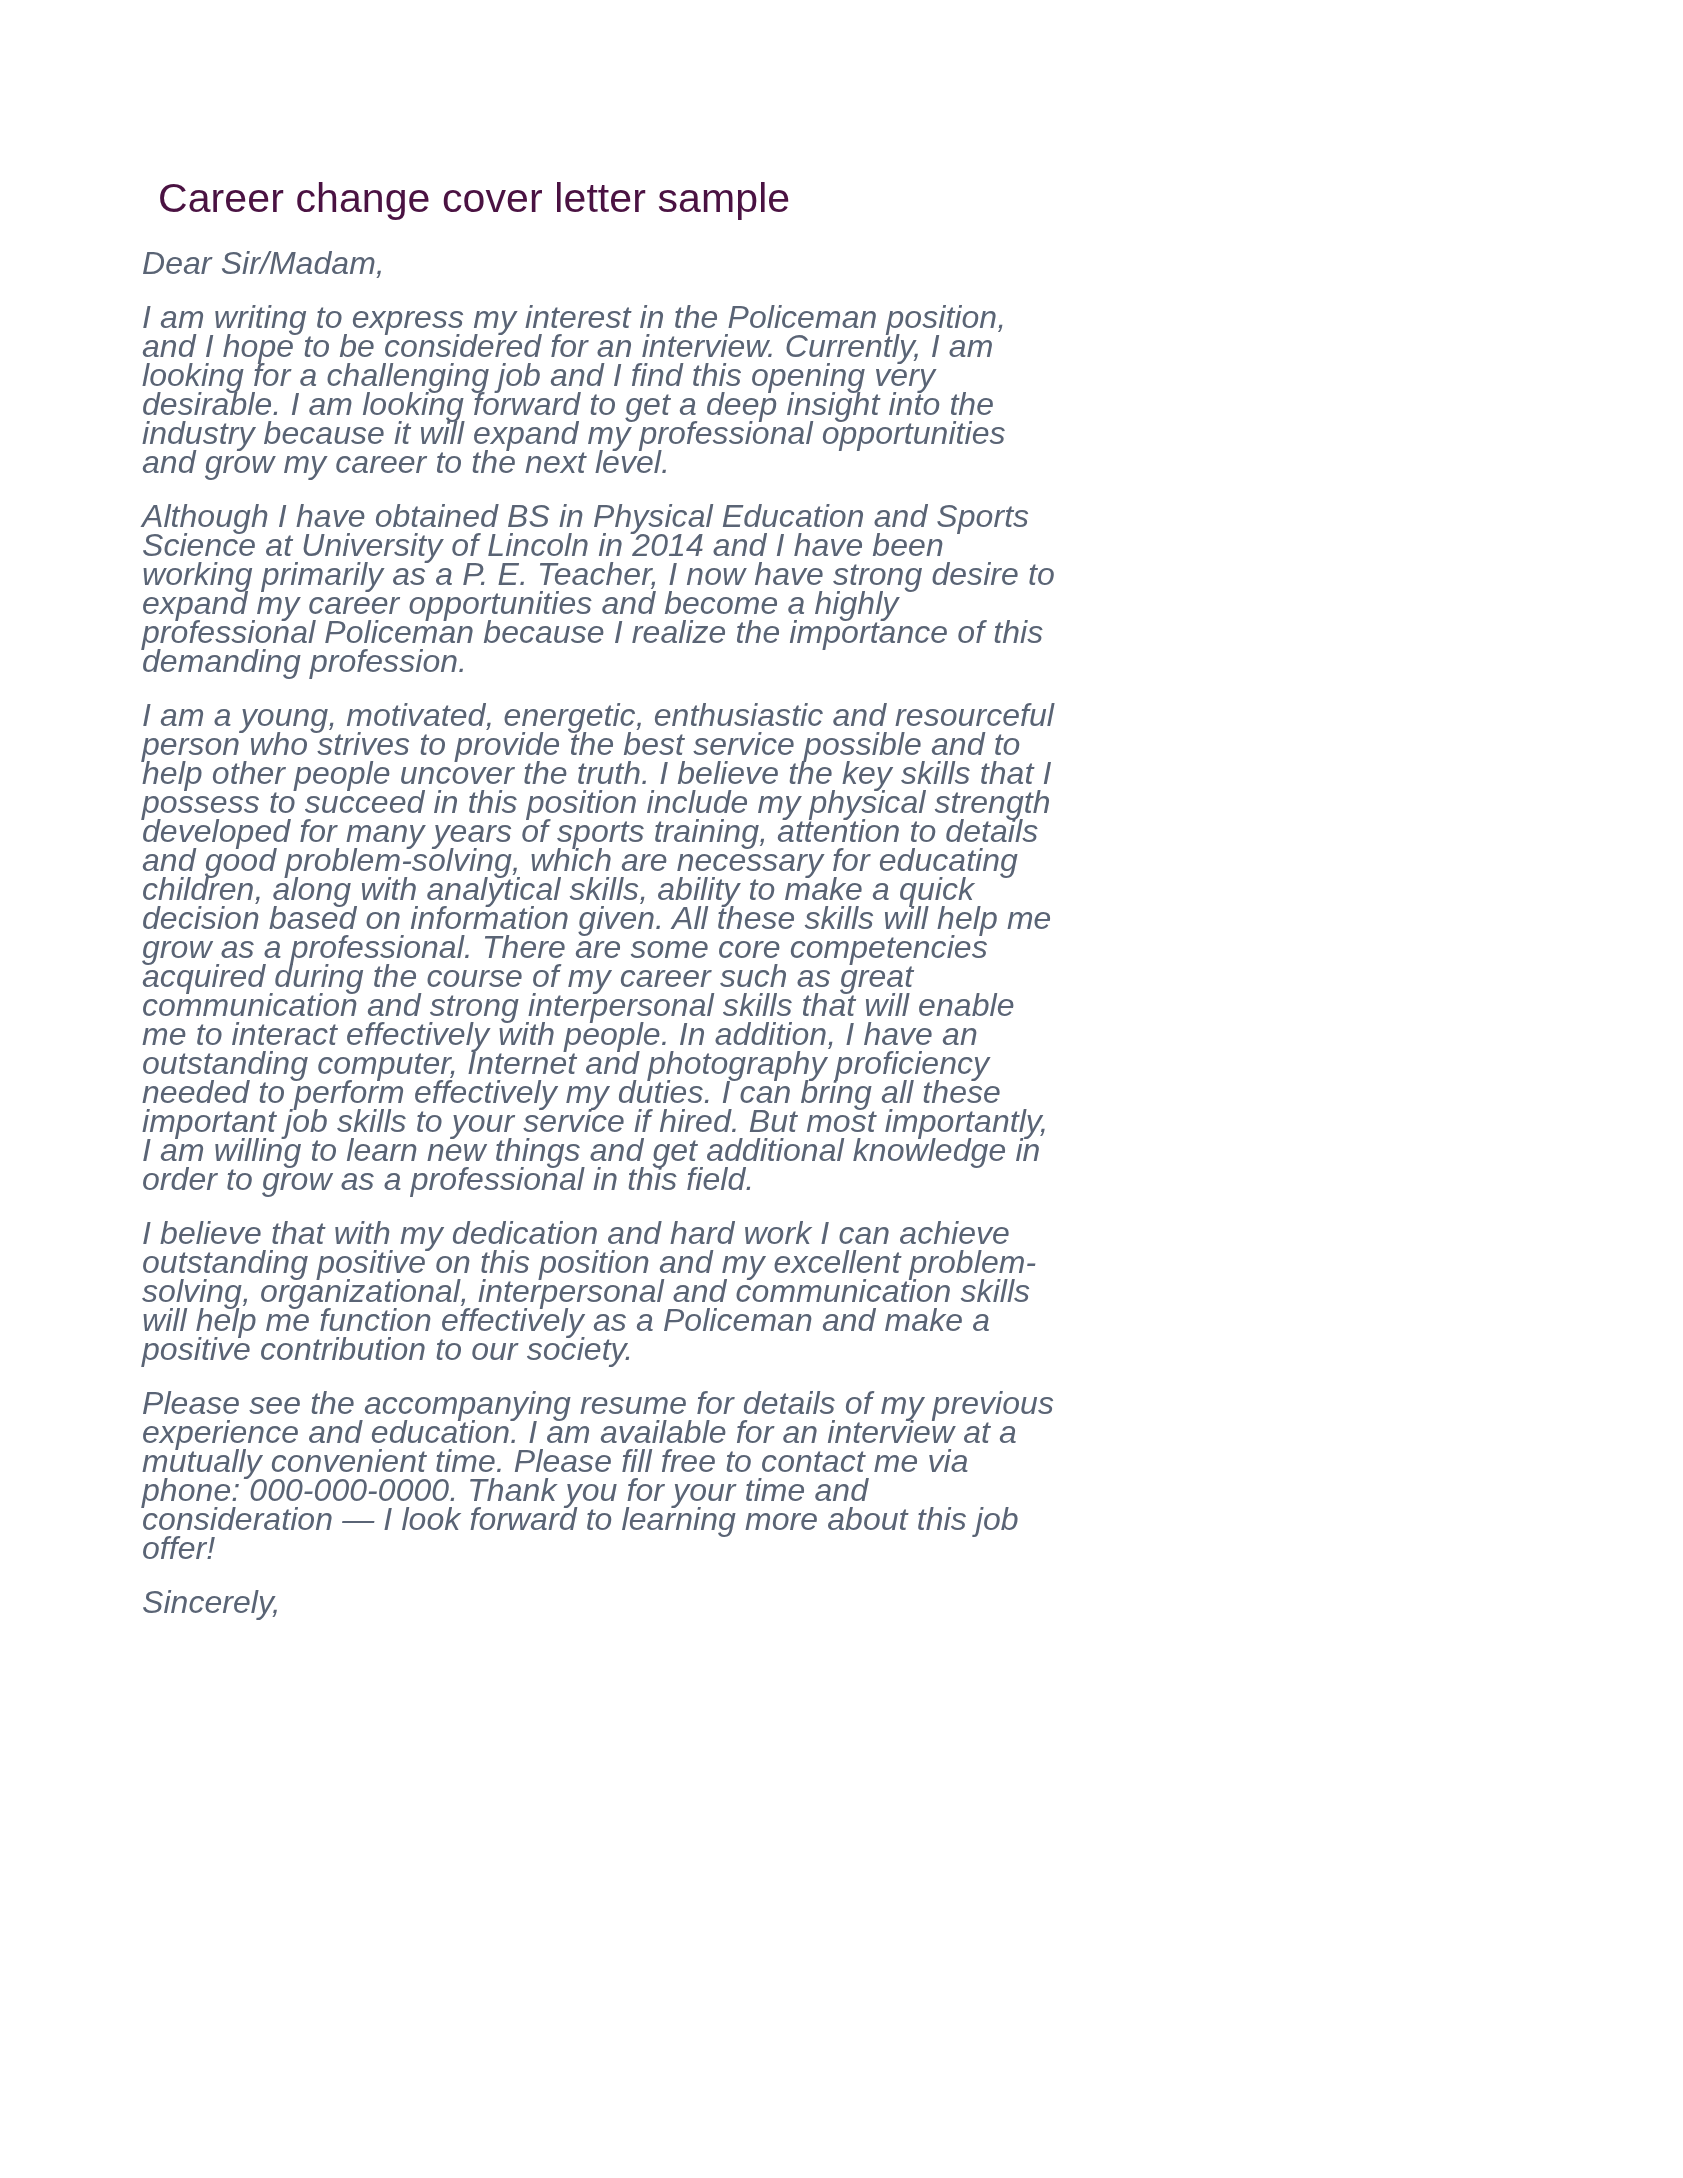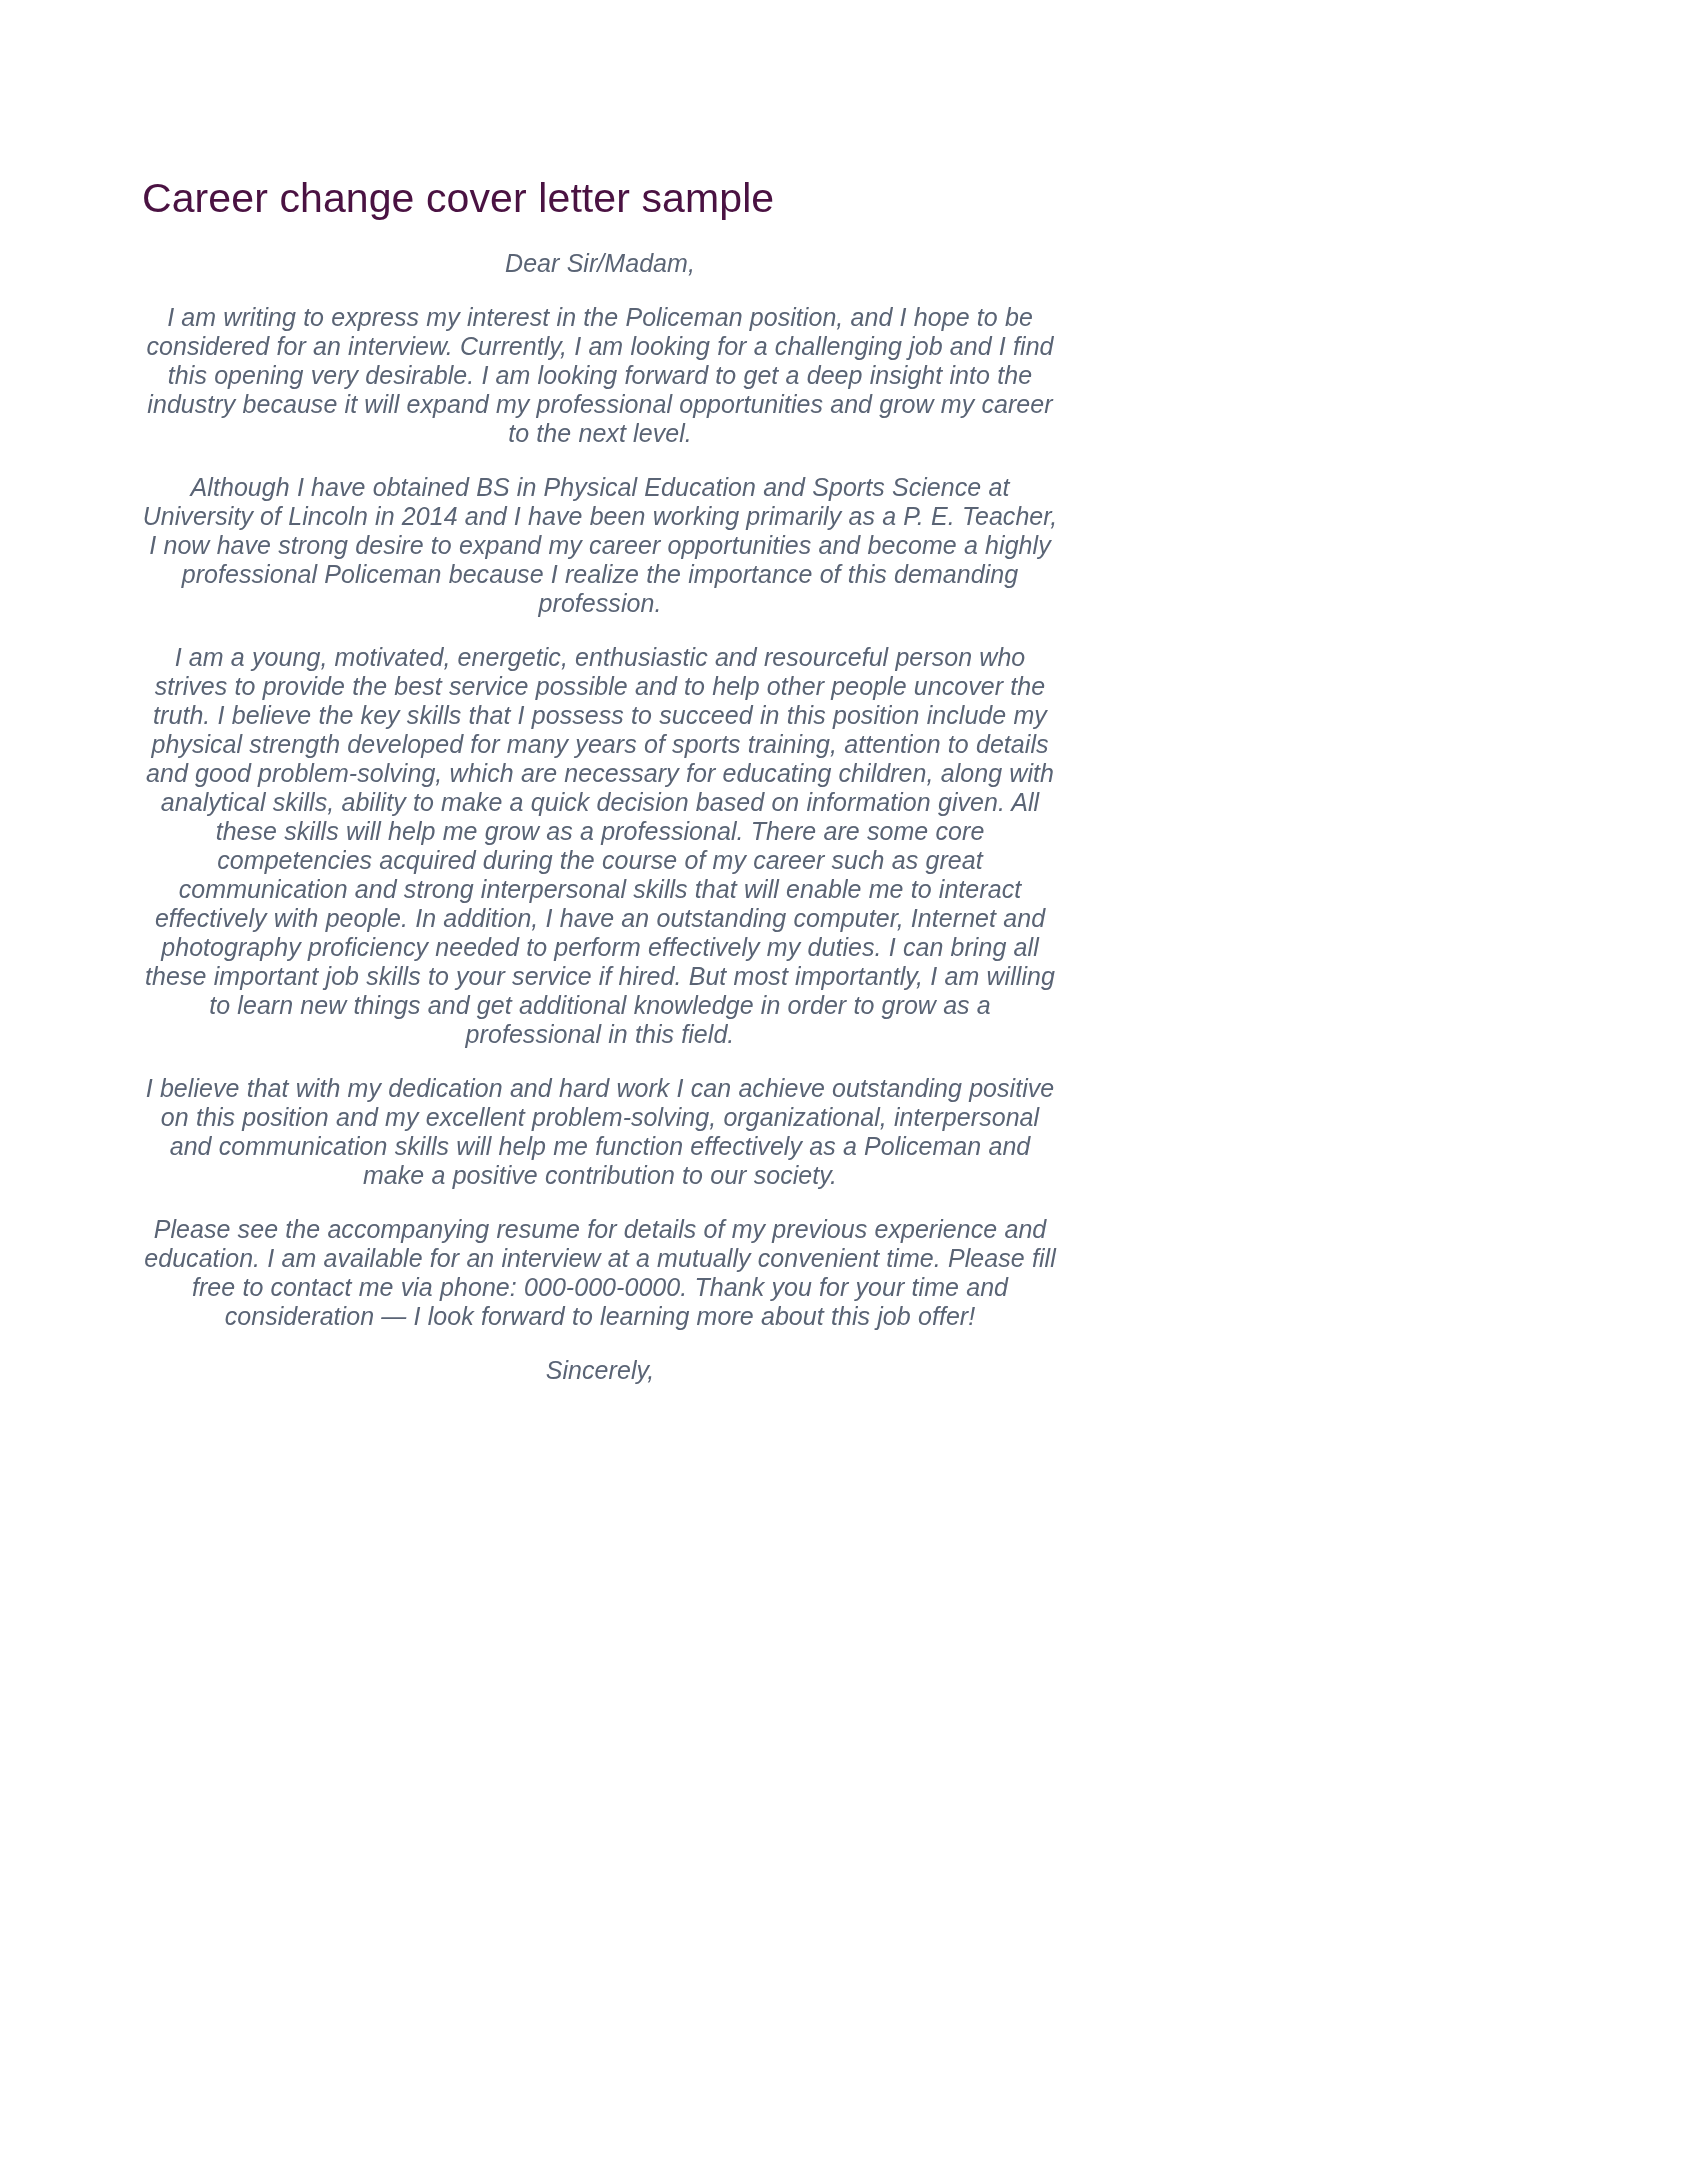--- a/index.html
+++ b/index.html
@@ -28,32 +28,32 @@
     width: 916px;
   }
   .doc-title {
     font-family: "Liberation Sans", sans-serif;
     font-size: 41px;
     font-weight: 400;
     font-style: normal;
     color: #4a1242;
     letter-spacing: 0.1px;
     line-height: 1.22;
-    margin: 0 0 26px 0;
+    margin: 0 0 26px 16px;
     white-space: nowrap;
   }
   .para {
     font-family: "Liberation Sans", sans-serif;
     font-style: italic;
     font-weight: 400;
-    font-size: 25px;
+    font-size: 32px;
     line-height: 29px;
     color: #5a6475;
     margin: 0 0 25px 0;
-    text-align: center;
+    text-align: left;
     letter-spacing: 0.05px;
     word-spacing: 0.2px;
   }
   .para:last-child {
     margin-bottom: 0;
   }
   .salutation { }
   .closing { }
   .signature { }
 </style>

